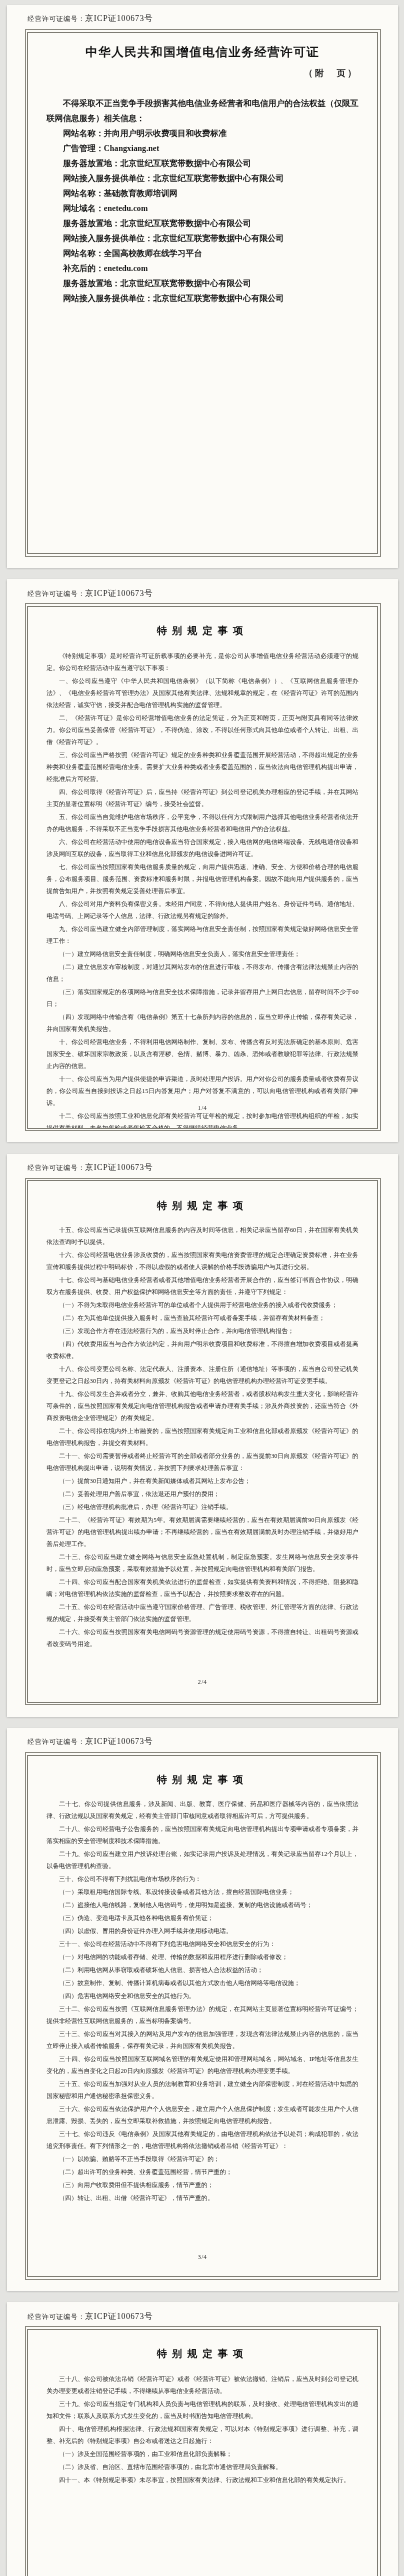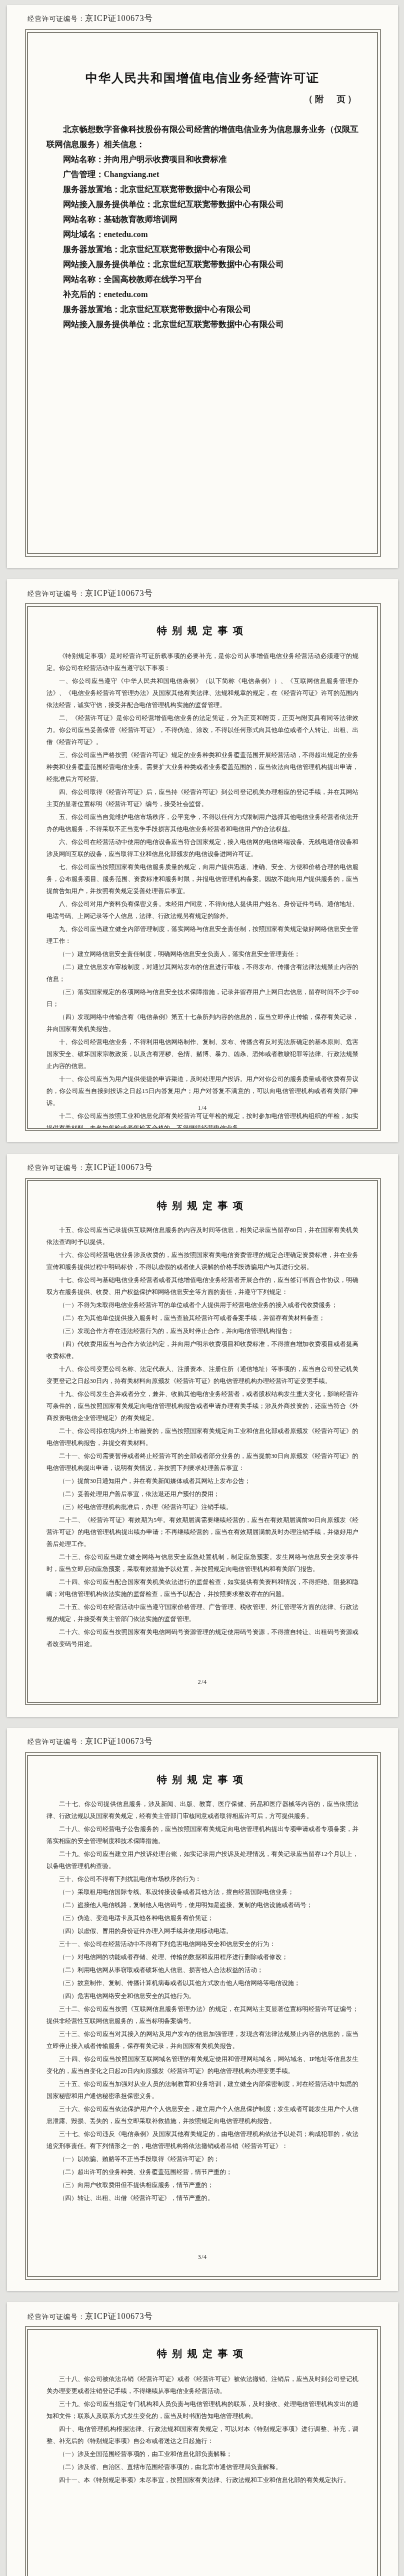--- a/index.html
+++ b/index.html
@@ -34,21 +34,21 @@
   .frame-inner {
     width:100%; height:100%;
     border:1px solid #7e7c73;
     box-sizing:border-box;
     padding:11.3px 18.5px 10.3px;
     overflow:hidden;
     position:relative;
   }
   
   .cover-title {
-    margin:26px 0 0;
+    margin:0 0 0;
     text-align:center;
     font-size:12px; font-weight:bold;
     letter-spacing:1px;
     color:#141414;
   }
   .cover-subtitle {
     margin-top:7.2px;
     text-align:right;
     font-size:8.8px; font-weight:bold;
     letter-spacing:2.1px;
@@ -96,21 +96,21 @@
 
   <section class="page">
     <div class="page-header">
       <span class="hdr-label">经营许可证编号：</span><span class="hdr-num">京ICP证100673号</span>
     </div>
     <div class="frame">
       <div class="frame-inner">
         <h1 class="cover-title">中华人民共和国增值电信业务经营许可证</h1>
         <div class="cover-subtitle">（附　页）</div>
         <div class="cover-body">
-            <p class="cover-line">北京畅想数字音像科技股份有限公司经营的增值电信业务为信息服务业务（仅限互联网信息服务）相关信息：</p>
+            <p class="cover-line">不得采取不正当竞争手段损害其他电信业务经营者和电信用户的合法权益（仅限互联网信息服务）相关信息：</p>
             <p class="cover-line">网站名称：并向用户明示收费项目和收费标准</p>
             <p class="cover-line">广告管理：Changxiang.net</p>
             <p class="cover-line">服务器放置地：北京世纪互联宽带数据中心有限公司</p>
             <p class="cover-line">网站接入服务提供单位：北京世纪互联宽带数据中心有限公司</p>
             <p class="cover-line">网站名称：基础教育教师培训网</p>
             <p class="cover-line">网址域名：enetedu.com</p>
             <p class="cover-line">服务器放置地：北京世纪互联宽带数据中心有限公司</p>
             <p class="cover-line">网站接入服务提供单位：北京世纪互联宽带数据中心有限公司</p>
             <p class="cover-line">网站名称：全国高校教师在线学习平台</p>
             <p class="cover-line">补充后的：enetedu.com</p>

